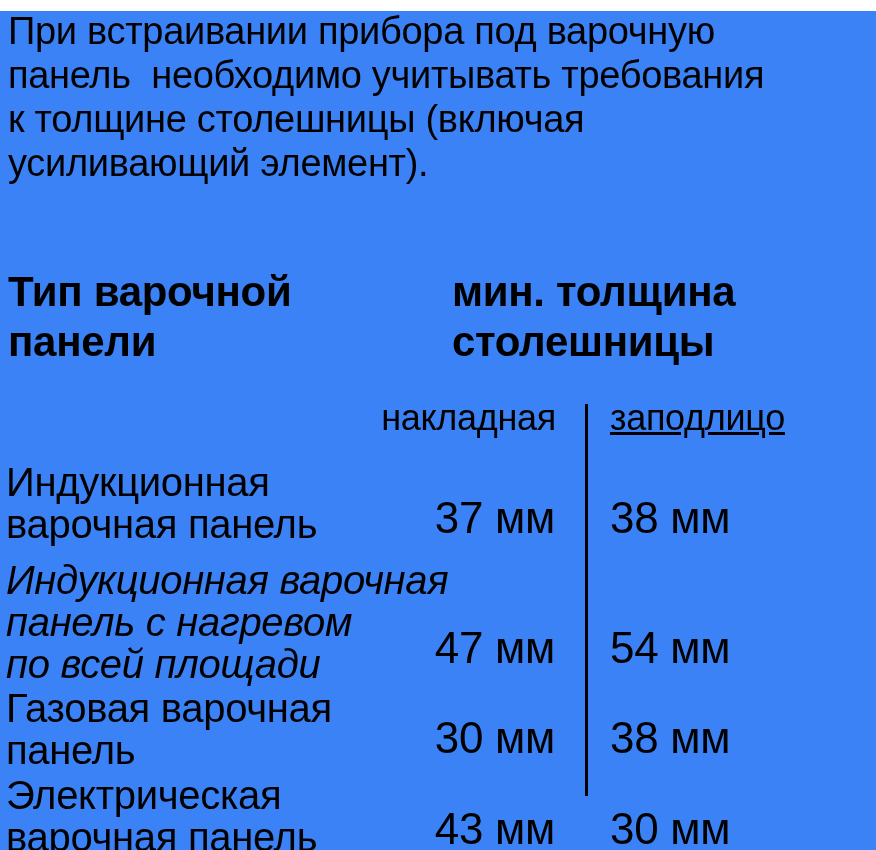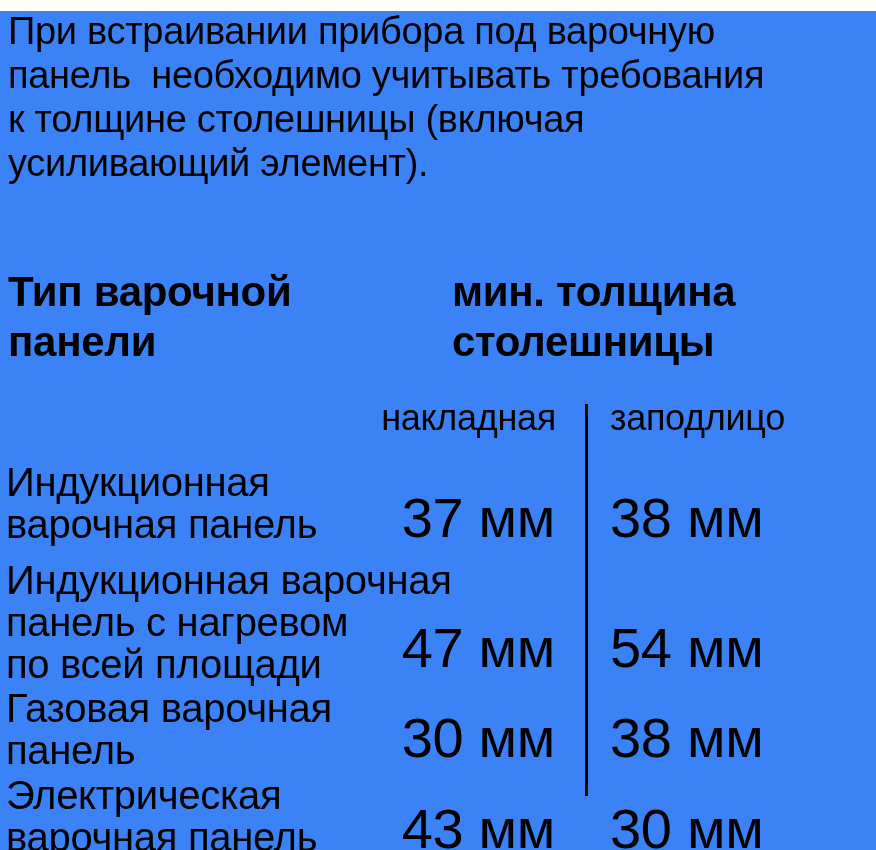--- a/index.html
+++ b/index.html
@@ -37,50 +37,50 @@
   .th-thickness { left: 452px; }
   .sub {
     position: absolute;
     top: 385px;
     font-size: 36px;
     line-height: 44px;
     letter-spacing: -0.3px;
     white-space: pre;
   }
   .sub-overlay { left: 300px; width: 256px; text-align: right; }
-  .sub-flush { left: 610px; }
+  .sub-flush { left: 610px; text-decoration: underline; }
   .vline {
     position: absolute;
     left: 585px;
     top: 393px;
     width: 3px;
     height: 392px;
     background: #000000;
   }
   .row { position: static; }
   .label {
     position: absolute;
     left: 6px;
     font-size: 40px;
     line-height: 42px;
     letter-spacing: -0.3px;
     white-space: pre;
   }
   .val {
     position: absolute;
-    font-size: 56px;
+    font-size: 44px;
     line-height: 38px;
     letter-spacing: -0.3px;
     white-space: pre;
   }
   .val-overlay { left: 370px; width: 185px; text-align: right; }
   .val-flush { left: 610px; }
   .row1 .label { top: 450px; }
   .row1 .val   { top: 488px; }
-  .row2 .label { top: 548px; }
+  .row2 .label { top: 548px; font-style: italic; }
   .row2 .val   { top: 618px; text-align: right; }
   .row3 .label { top: 676px; }
   .row3 .val   { top: 708px; }
   .row4 .label { top: 763px; }
   .row4 .val   { top: 799px; }
 </style>
 </head>
 <body>
 
 <div class="page">

